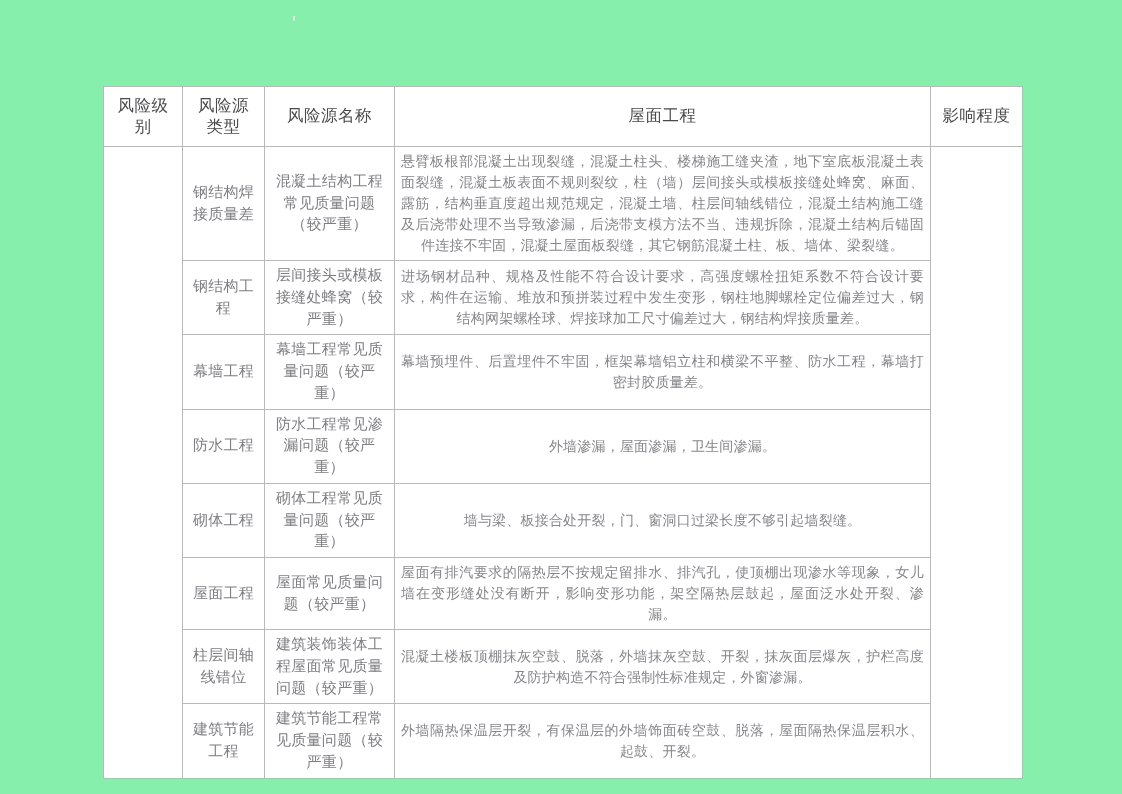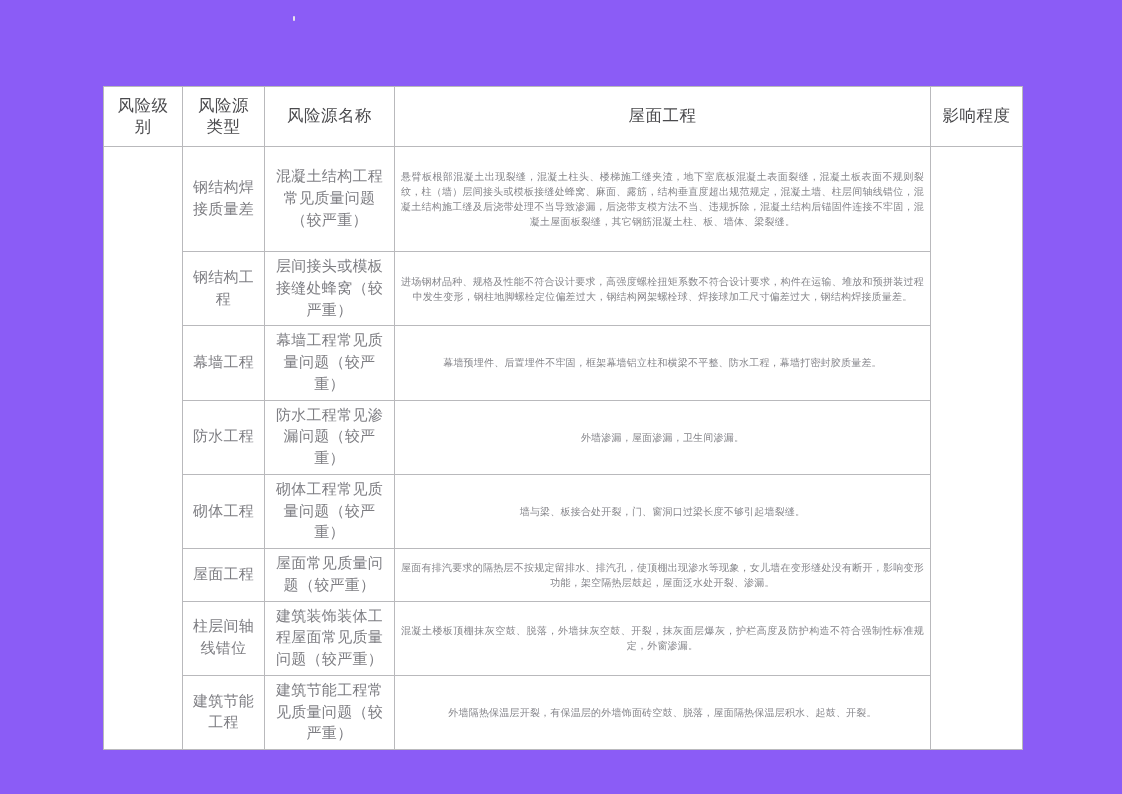--- a/index.html
+++ b/index.html
@@ -11,21 +11,21 @@
     height: 794px;
     background: #ffffff;
     font-family: "Liberation Serif", "DejaVu Serif", serif;
     overflow: hidden;
   }
 
   .page {
     position: relative;
     width: 1122px;
     height: 794px;
-    background: #8b5cf6;
+    background: #86efac;
   }
 
   .speck {
     position: absolute;
     left: 293px;
     top: 16px;
     width: 2px;
     height: 5px;
     background: #e9e3ea;
     border-radius: 1px;
@@ -81,21 +81,21 @@
     text-align: center;
     font-size: 15px;
     color: #7e7e83;
     line-height: 1.45;
     letter-spacing: 0.3px;
   }
 
   td.cell-desc {
     text-align: justify;
     text-align-last: center;
-    font-size: 10px;
+    font-size: 14px;
     color: #86868b;
     line-height: 1.5;
     letter-spacing: 0.2px;
     padding: 6px 9px;
   }
 
   td.cell-desc.short {
     text-align: center;
     text-align-last: center;
     font-family: Liberation Serif, serif;

